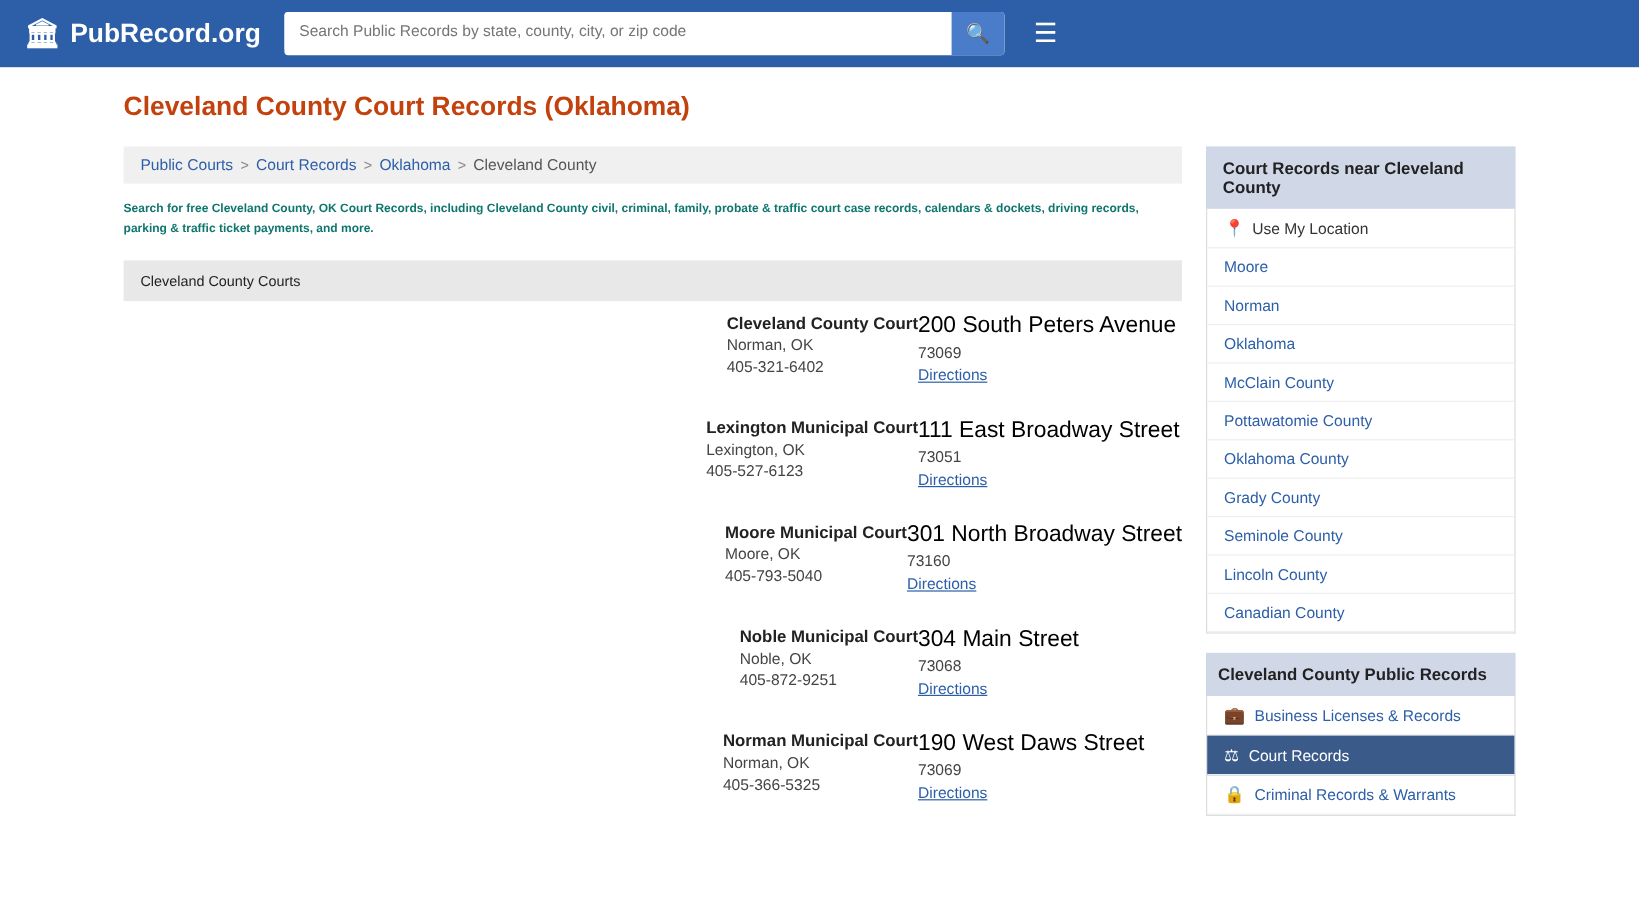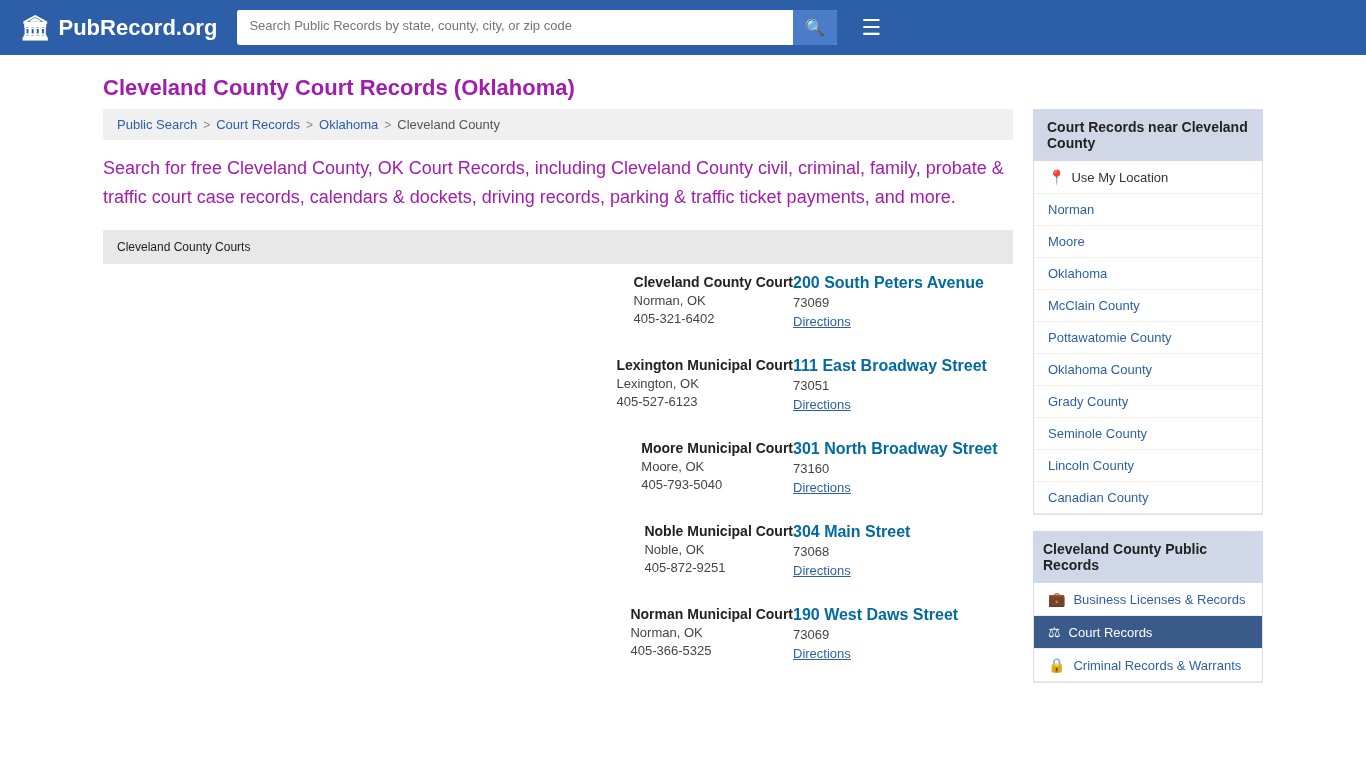--- a/index.html
+++ b/index.html
@@ -63,22 +63,22 @@
     
     #main-wrapper {
       max-width: 1200px;
       margin: 0 auto;
       padding: 20px;
     }
 
     #page-title {
       font-size: 22px;
       font-weight: bold;
-      color: #a21caf;
-      margin-bottom: 8px;
+      color: #c2410c;
+      margin-bottom: 20px;
     }
 
     
     #content-layout {
       display: flex;
       gap: 20px;
       align-items: flex-start;
     }
 
     #main-content {
@@ -105,24 +105,25 @@
     }
     .breadcrumb-sep {
       color: #888;
       font-size: 12px;
     }
     #breadcrumb-current {
       color: #555;
     }
 
     #intro-text {
-      font-size: 18px;
-      color: #a21caf;
+      font-size: 10px;
+      color: #0f766e;
       line-height: 1.6;
       margin-bottom: 18px;
+      font-weight: bold;
     }
 
     
     #courts-section-header {
       background: #e8e8e8;
       padding: 10px 14px;
       font-weight: normal;
       font-size: 12px;
       color: #222;
       margin-bottom: 10px;
@@ -155,40 +156,39 @@
     }
     .court-phone {
       font-size: 13px;
       color: #444;
     }
     .court-right {
       text-align: left;
       min-width: 220px;
     }
     .court-address {
-      font-size: 16px;
-      color: #0369a1;
+      font-size: 19px;
+      color: #000000;
       margin-bottom: 3px;
-      font-weight: bold;
     }
     .court-zip {
       font-size: 13px;
       color: #444;
       margin-bottom: 3px;
     }
     .directions-link {
       color: #2d5fa8;
       text-decoration: underline;
       cursor: pointer;
       font-size: 13px;
     }
 
     
     #sidebar {
-      width: 230px;
+      width: 258px;
       flex-shrink: 0;
     }
 
     .sidebar-section-header {
       background: #d0d8e8;
       padding: 10px 14px;
       font-weight: bold;
       font-size: 14px;
       color: #222;
       margin-bottom: 0;
@@ -267,21 +267,21 @@
 </header>
 
 <div id="main-wrapper">
   <h1 id="page-title">Cleveland County Court Records (Oklahoma)</h1>
 
   <div id="content-layout">
 
     <div id="main-content">
 
       <nav id="breadcrumb">
-        <a class="breadcrumb-link">Public Search</a>
+        <a class="breadcrumb-link">Public Courts</a>
         <span class="breadcrumb-sep">&gt;</span>
         <a class="breadcrumb-link">Court Records</a>
         <span class="breadcrumb-sep">&gt;</span>
         <a class="breadcrumb-link">Oklahoma</a>
         <span class="breadcrumb-sep">&gt;</span>
         <span id="breadcrumb-current">Cleveland County</span>
       </nav>
 
       <p id="intro-text">Search for free Cleveland County, OK Court Records, including Cleveland County civil, criminal, family, probate &amp; traffic court case records, calendars &amp; dockets, driving records, parking &amp; traffic ticket payments, and more.</p>
 
@@ -357,22 +357,22 @@
 
       <div class="sidebar-section-header">Court Records near Cleveland County</div>
       <div class="sidebar-links">
 
         <div class="sidebar-link-item use-location">
           <span class="loc-icon">📍</span>
           <span>Use My Location</span>
         </div>
 
         <div id="sidebar-nearby-list">
+            <div class="sidebar-link-item">Moore</div>
             <div class="sidebar-link-item">Norman</div>
-            <div class="sidebar-link-item">Moore</div>
             <div class="sidebar-link-item">Oklahoma</div>
             <div class="sidebar-link-item">McClain County</div>
             <div class="sidebar-link-item">Pottawatomie County</div>
             <div class="sidebar-link-item">Oklahoma County</div>
             <div class="sidebar-link-item">Grady County</div>
             <div class="sidebar-link-item">Seminole County</div>
             <div class="sidebar-link-item">Lincoln County</div>
             <div class="sidebar-link-item">Canadian County</div>
           </div>
       </div>

